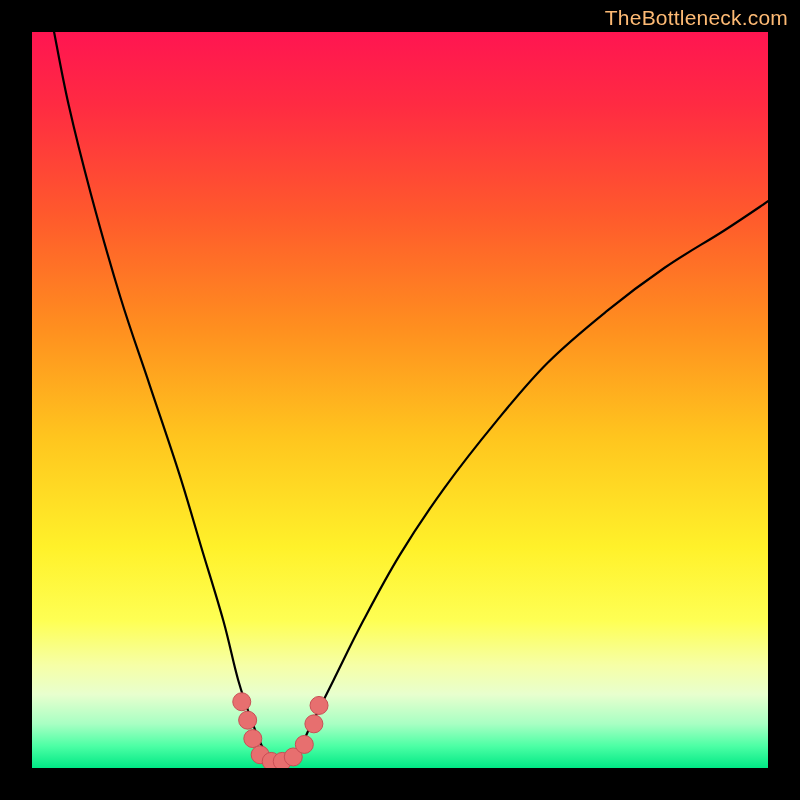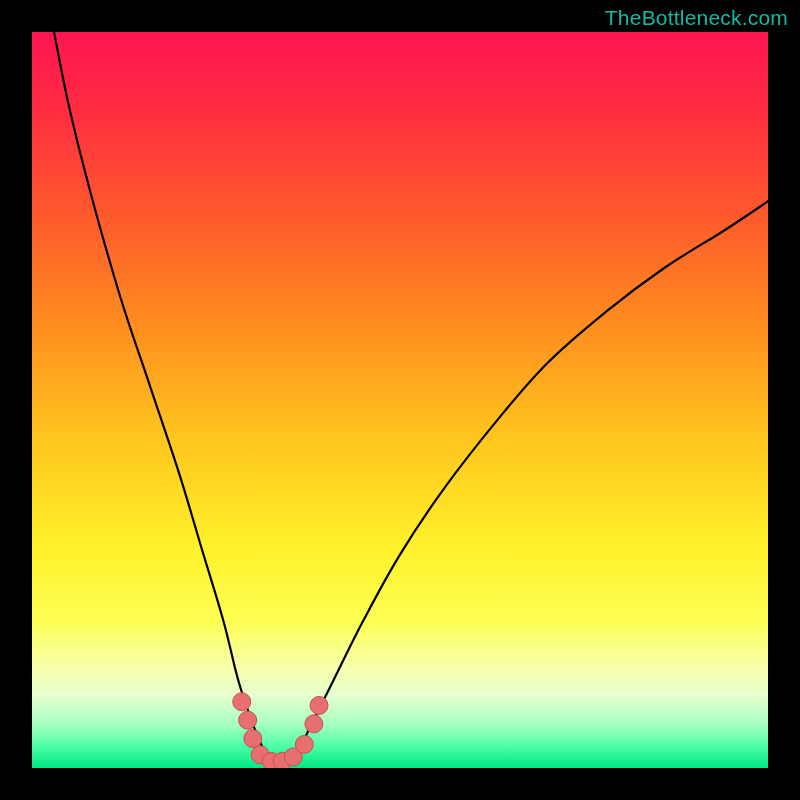--- a/index.html
+++ b/index.html
@@ -23,21 +23,21 @@
     position: absolute;
     left: 0;
     top: 0;
     width: 736px;
     height: 736px;
   }
   .watermark {
     position: absolute;
     top: 6px;
     right: 12px;
-    color: #14b8a6;
+    color: #fdba74;
     font-size: 21px;
     font-weight: 500;
     letter-spacing: 0.2px;
   }
 </style>
 </head>
 <body>
 
 <div class="frame">
   <svg class="plot" viewBox="0 0 736 736">

